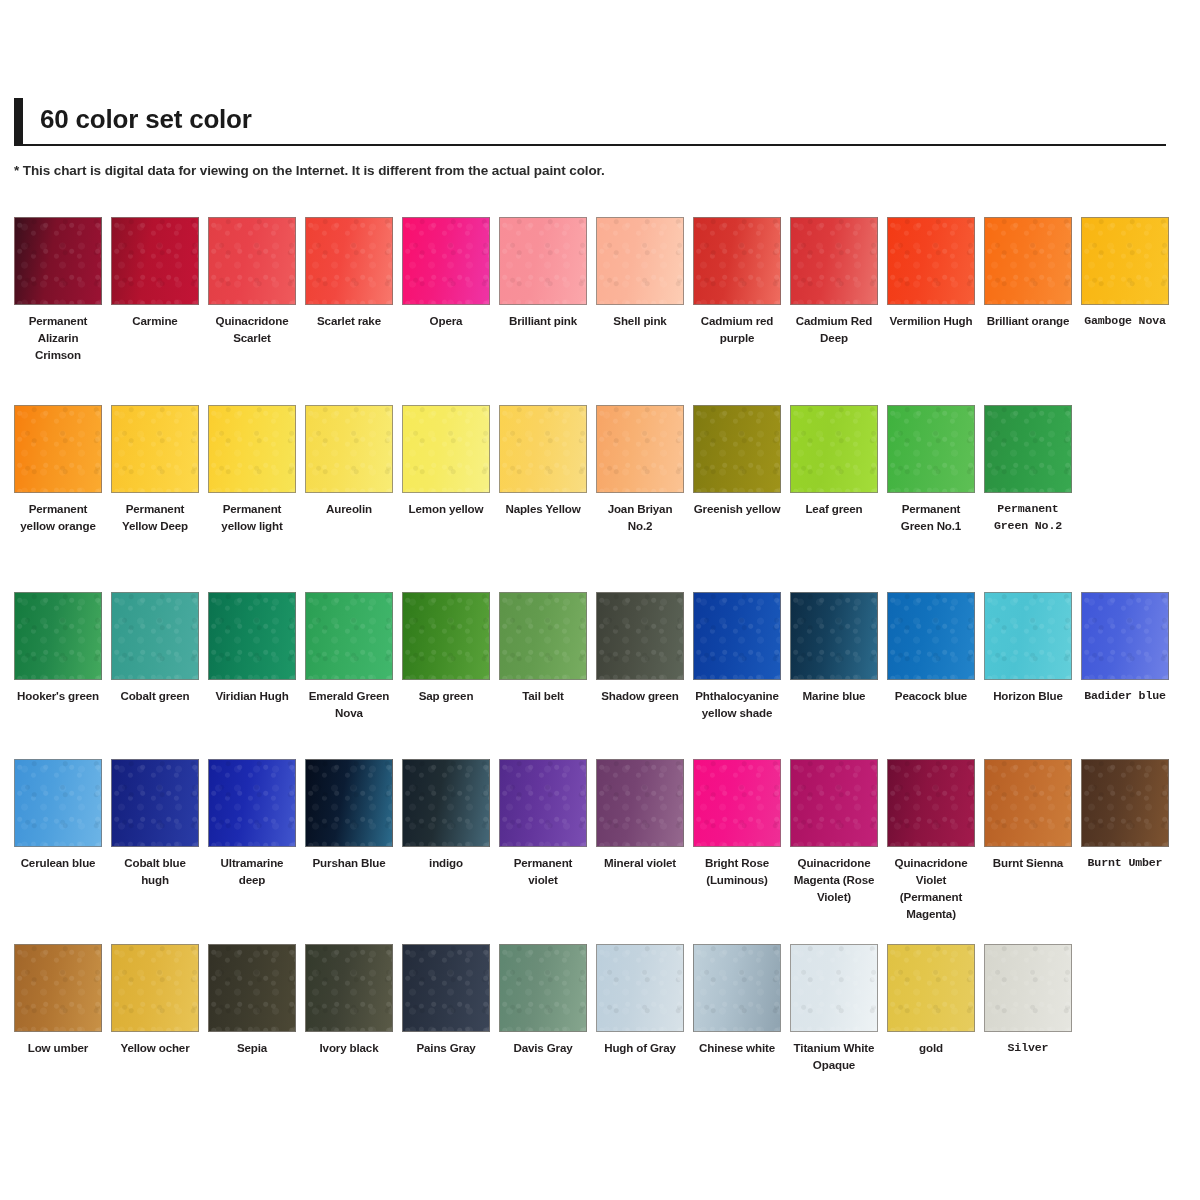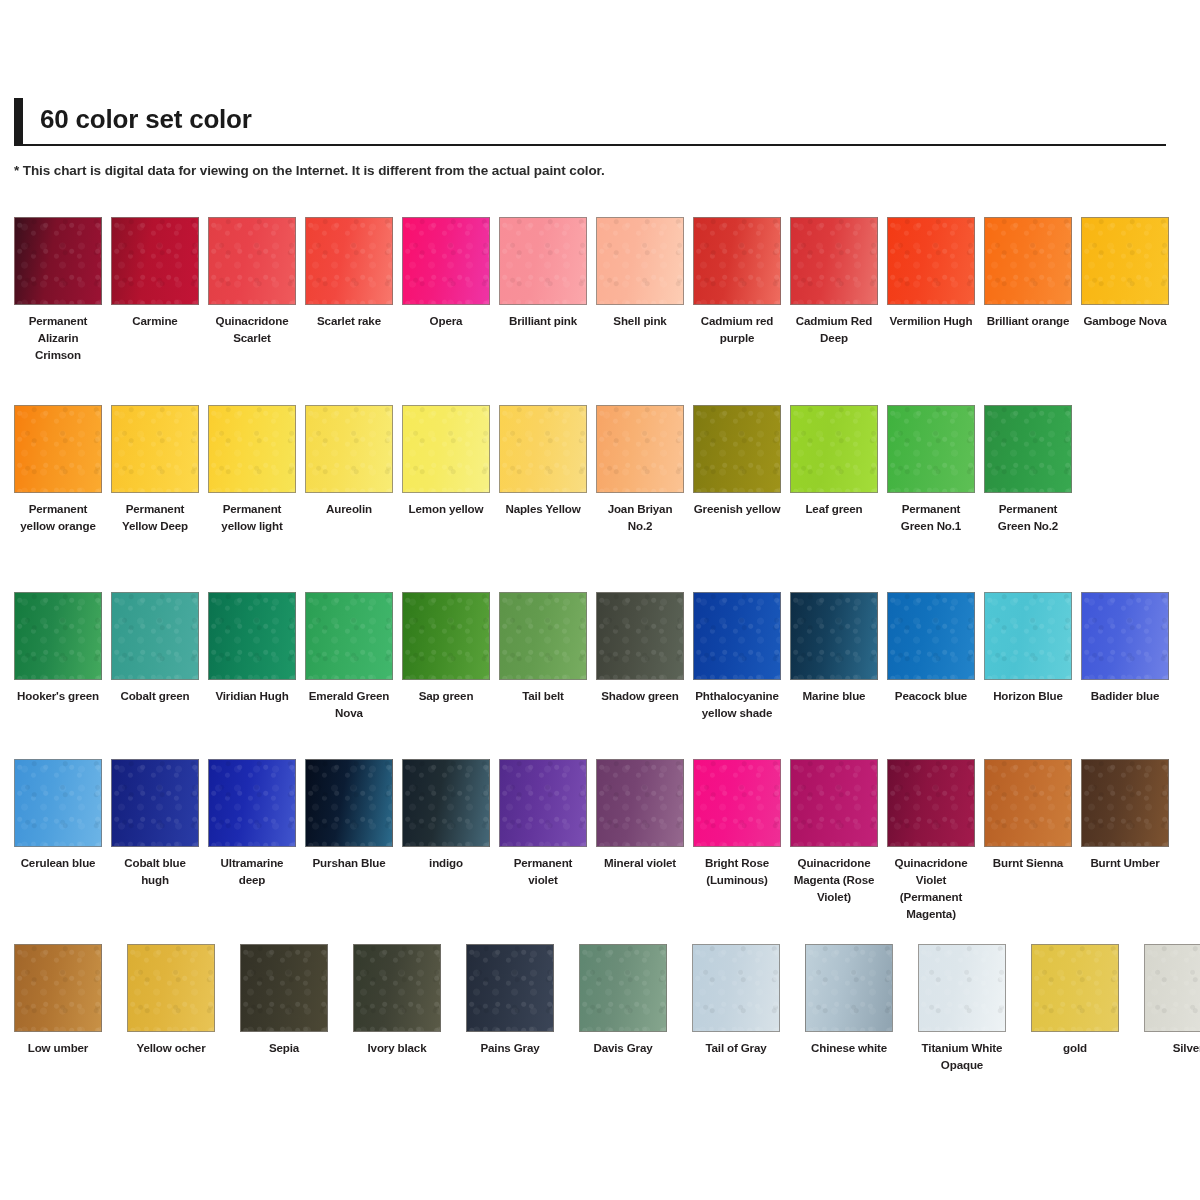--- a/index.html
+++ b/index.html
@@ -81,28 +81,28 @@
   }
   .row {
     position: relative;
     display: flex;
     flex-direction: row;
   }
   .row-1 { height: 188px; }
   .row-2 { height: 187px; }
   .row-3 { height: 167px; }
   .row-4 { height: 185px; }
-  .row-5 { height: 170px; gap: 16px; }
+  .row-5 { height: 170px; }
 
   .cell {
     width: 88px;
     margin-right: 9px;
     position: relative;
   }
-  .cell:last-child { margin-right: 16px; }
+  .cell:last-child { margin-right: 16px; font-family: Liberation Mono, monospace; }
 
   .swatch {
     width: 88px;
     height: 88px;
     box-sizing: border-box;
     border: 1px solid rgba(130,125,120,0.75);
     position: relative;
     overflow: hidden;
   }
   .swatch .tex {
@@ -468,21 +468,21 @@
         <div class="cell">
           <div class="swatch" style="background: linear-gradient(100deg, rgb(94, 134, 112) 0%, rgb(107, 141, 120) 42%, rgb(134, 166, 142) 100%);">
             <div class="tex"></div>
           </div>
           <div class="label">Davis Gray</div>
         </div>
         <div class="cell">
           <div class="swatch" style="background: linear-gradient(100deg, rgb(188, 207, 220) 0%, rgb(195, 211, 222) 42%, rgb(216, 226, 232) 100%);">
             <div class="tex"></div>
           </div>
-          <div class="label">Tail of Gray</div>
+          <div class="label">Hugh of Gray</div>
         </div>
         <div class="cell">
           <div class="swatch" style="background: linear-gradient(100deg, rgb(191, 208, 218) 0%, rgb(174, 193, 205) 42%, rgb(143, 163, 176) 100%);">
             <div class="tex"></div>
           </div>
           <div class="label">Chinese white</div>
         </div>
         <div class="cell">
           <div class="swatch" style="background: linear-gradient(100deg, rgb(218, 228, 234) 0%, rgb(221, 230, 235) 42%, rgb(238, 243, 245) 100%);">
             <div class="tex"></div>

